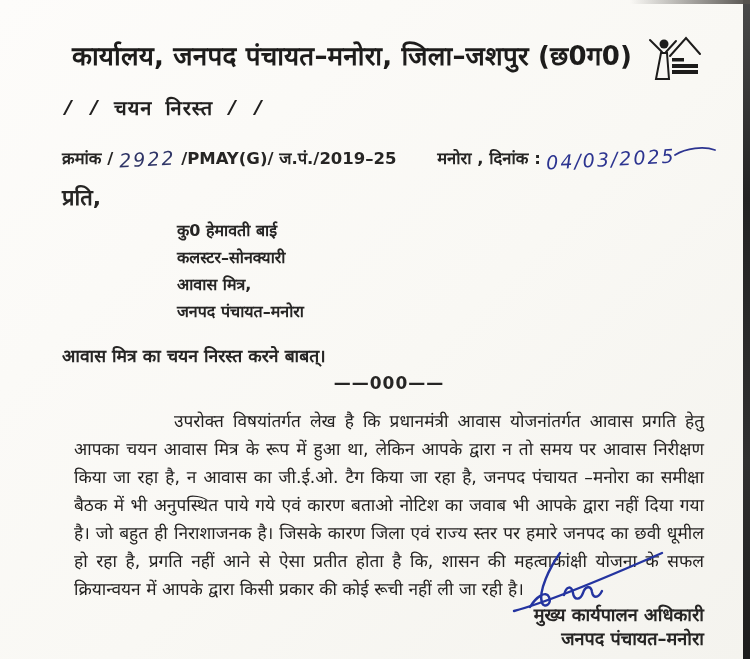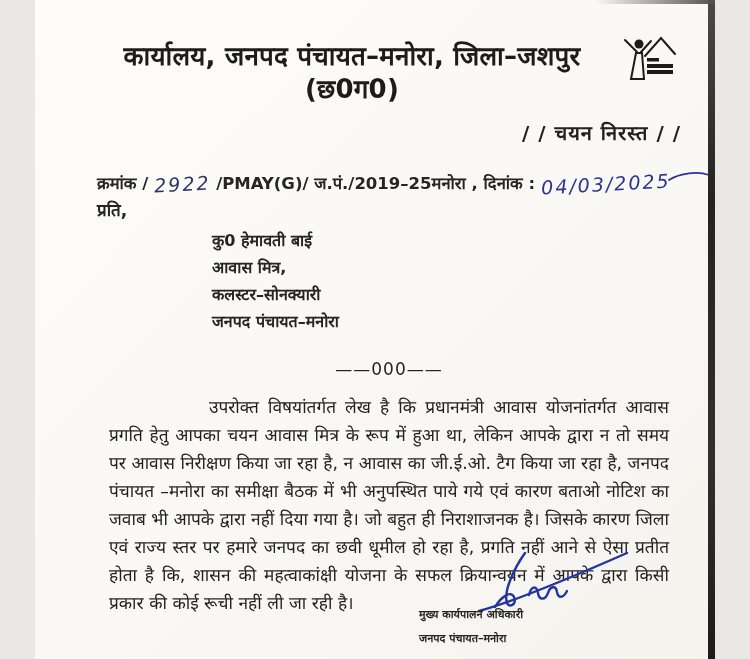--- a/index.html
+++ b/index.html
@@ -2,21 +2,21 @@
 <html lang="hi"><head>
 <meta charset="utf-8">
 <style>
   html,body{margin:0;padding:0;}
   body{
     font-family:"DejaVu Sans","Liberation Sans",sans-serif;
     background:#e9e8e4;
   }
   .page{
     position:relative;
-    width:680px;height:659px;
+    width:750px;height:659px;
     margin:0 auto;
     background:linear-gradient(135deg,#fdfcfa 0%,#f9f8f4 55%,#f4f3ee 100%);
     color:#262524;
     overflow:hidden;
     box-sizing:border-box;
     padding:26px 34px 0 62px;
   }
   
   .scan-edge{
     position:absolute;top:0;right:0;width:7px;height:100%;
@@ -36,26 +36,26 @@
     font-size:26px;
     letter-spacing:.2px;
     text-align:center;
     line-height:1.25;
     color:#1d1c1b;
     padding-top:8px;
   }
   .logo{flex:0 0 auto;margin-top:0;}
 
   .banner{
-    text-align:right;
+    text-align:left;
     font-size:20px;
     font-weight:600;
-    margin-top:14px;
     color:#222120;
     letter-spacing:1px;
+    font-family:Liberation Mono, monospace;
   }
 
   .refline{
     display:flex;justify-content:space-between;align-items:baseline;
     margin-top:24px;
     font-size:16.5px;
     font-weight:600;
   }
   .ref-left{white-space:nowrap;}
   .hand{
@@ -65,49 +65,49 @@
     font-size:19px;
     letter-spacing:2px;
     display:inline-block;
     transform:rotate(-3deg) translateY(2px);
     font-weight:500;
   }
   .hand-num{color:#2e3466;}
   .date-wrap{white-space:nowrap;}
   .date-tail{vertical-align:super;margin-left:-2px;}
 
-  .salutation{font-size:17px;font-weight:600;margin-top:4px;}
+  .salutation{font-size:22px;font-weight:600;margin-top:12px;}
 
   .addressee{margin:6px 0 0 115px;font-size:16px;font-weight:600;line-height:27px;}
   .addressee div{margin:0;}
 
   .subjectline{display:flex;margin-top:18px;font-size:17.5px;font-weight:700;}
   .subject-label{width:115px;flex:0 0 auto;}
   .separator{
-    text-align:center;font-size:17px;font-weight:400;margin-top:6px;
+    text-align:center;font-size:17px;font-weight:700;margin-top:6px;
     letter-spacing:1px;
   }
 
   .body-para{
     font-size:17.3px;
     line-height:28px;
     text-align:justify;
     font-weight:500;
     color:#211f1e;
     margin:12px;
   }
   .para1{margin-top:14px;text-indent:100px;}
   .para2{margin-top:1px;text-indent:100px;}
 
   .sign-block{
     position:absolute;
     right:46px;bottom:8px;
     width:250px;
-    text-align:left;
-    font-size:11px;font-weight:600;line-height:24px;
+    text-align:right;
+    font-size:18px;font-weight:600;line-height:24px;
   }
   .sign-ink{
     position:absolute;
     left:54px;top:-58px;
     pointer-events:none;
   }
   .sign-text{position:relative;}
 </style>
 </head>
 <body>
@@ -153,26 +153,27 @@
       <span class="hand">04/03/2025</span><svg class="date-tail" width="42" height="12" viewBox="0 0 42 12">
         <path d="M1,10 C12,3 30,1 41,5" stroke="#2c3490" stroke-width="1.8" fill="none" stroke-linecap="round"></path>
       </svg>
     </div>
   </div>
 
   <div class="salutation">प्रति,</div>
 
   <div class="addressee">
     <div>कु0 हेमावती बाई</div>
+    <div>कलस्टर–सोनक्यारी</div>
     <div>आवास मित्र,</div>
-    <div>कलस्टर–सोनक्यारी</div>
     <div>जनपद पंचायत–मनोरा</div>
   </div>
 
   <div class="subjectline">
+    <span>आवास मित्र का चयन निरस्त करने बाबत्।</span>
   </div>
 
   <div class="separator">——000——</div>
 
   <p class="body-para para1">उपरोक्त विषयांतर्गत लेख है कि प्रधानमंत्री आवास योजनांतर्गत आवास प्रगति हेतु आपका चयन आवास मित्र के रूप में हुआ था, लेकिन आपके द्वारा न तो समय पर आवास निरीक्षण किया जा रहा है, न आवास का जी.ई.ओ. टैग किया जा रहा है, जनपद पंचायत –मनोरा का समीक्षा बैठक में भी अनुपस्थित पाये गये एवं कारण बताओ नोटिश का जवाब भी आपके द्वारा नहीं दिया गया है। जो बहुत ही निराशाजनक है। जिसके कारण जिला एवं राज्य स्तर पर हमारे जनपद का छवी धूमील हो रहा है, प्रगति नहीं आने से ऐसा प्रतीत होता है कि, शासन की महत्वाकांक्षी योजना के सफल क्रियान्वयन में आपके द्वारा किसी प्रकार की कोई रूची नहीं ली जा रही है।</p>
 
   <div class="sign-block">
     <div class="sign-ink">
       <svg width="160" height="78" viewBox="0 0 160 78">
         <g stroke="#2434a0" fill="none" stroke-width="2.4" stroke-linecap="round" stroke-linejoin="round">

